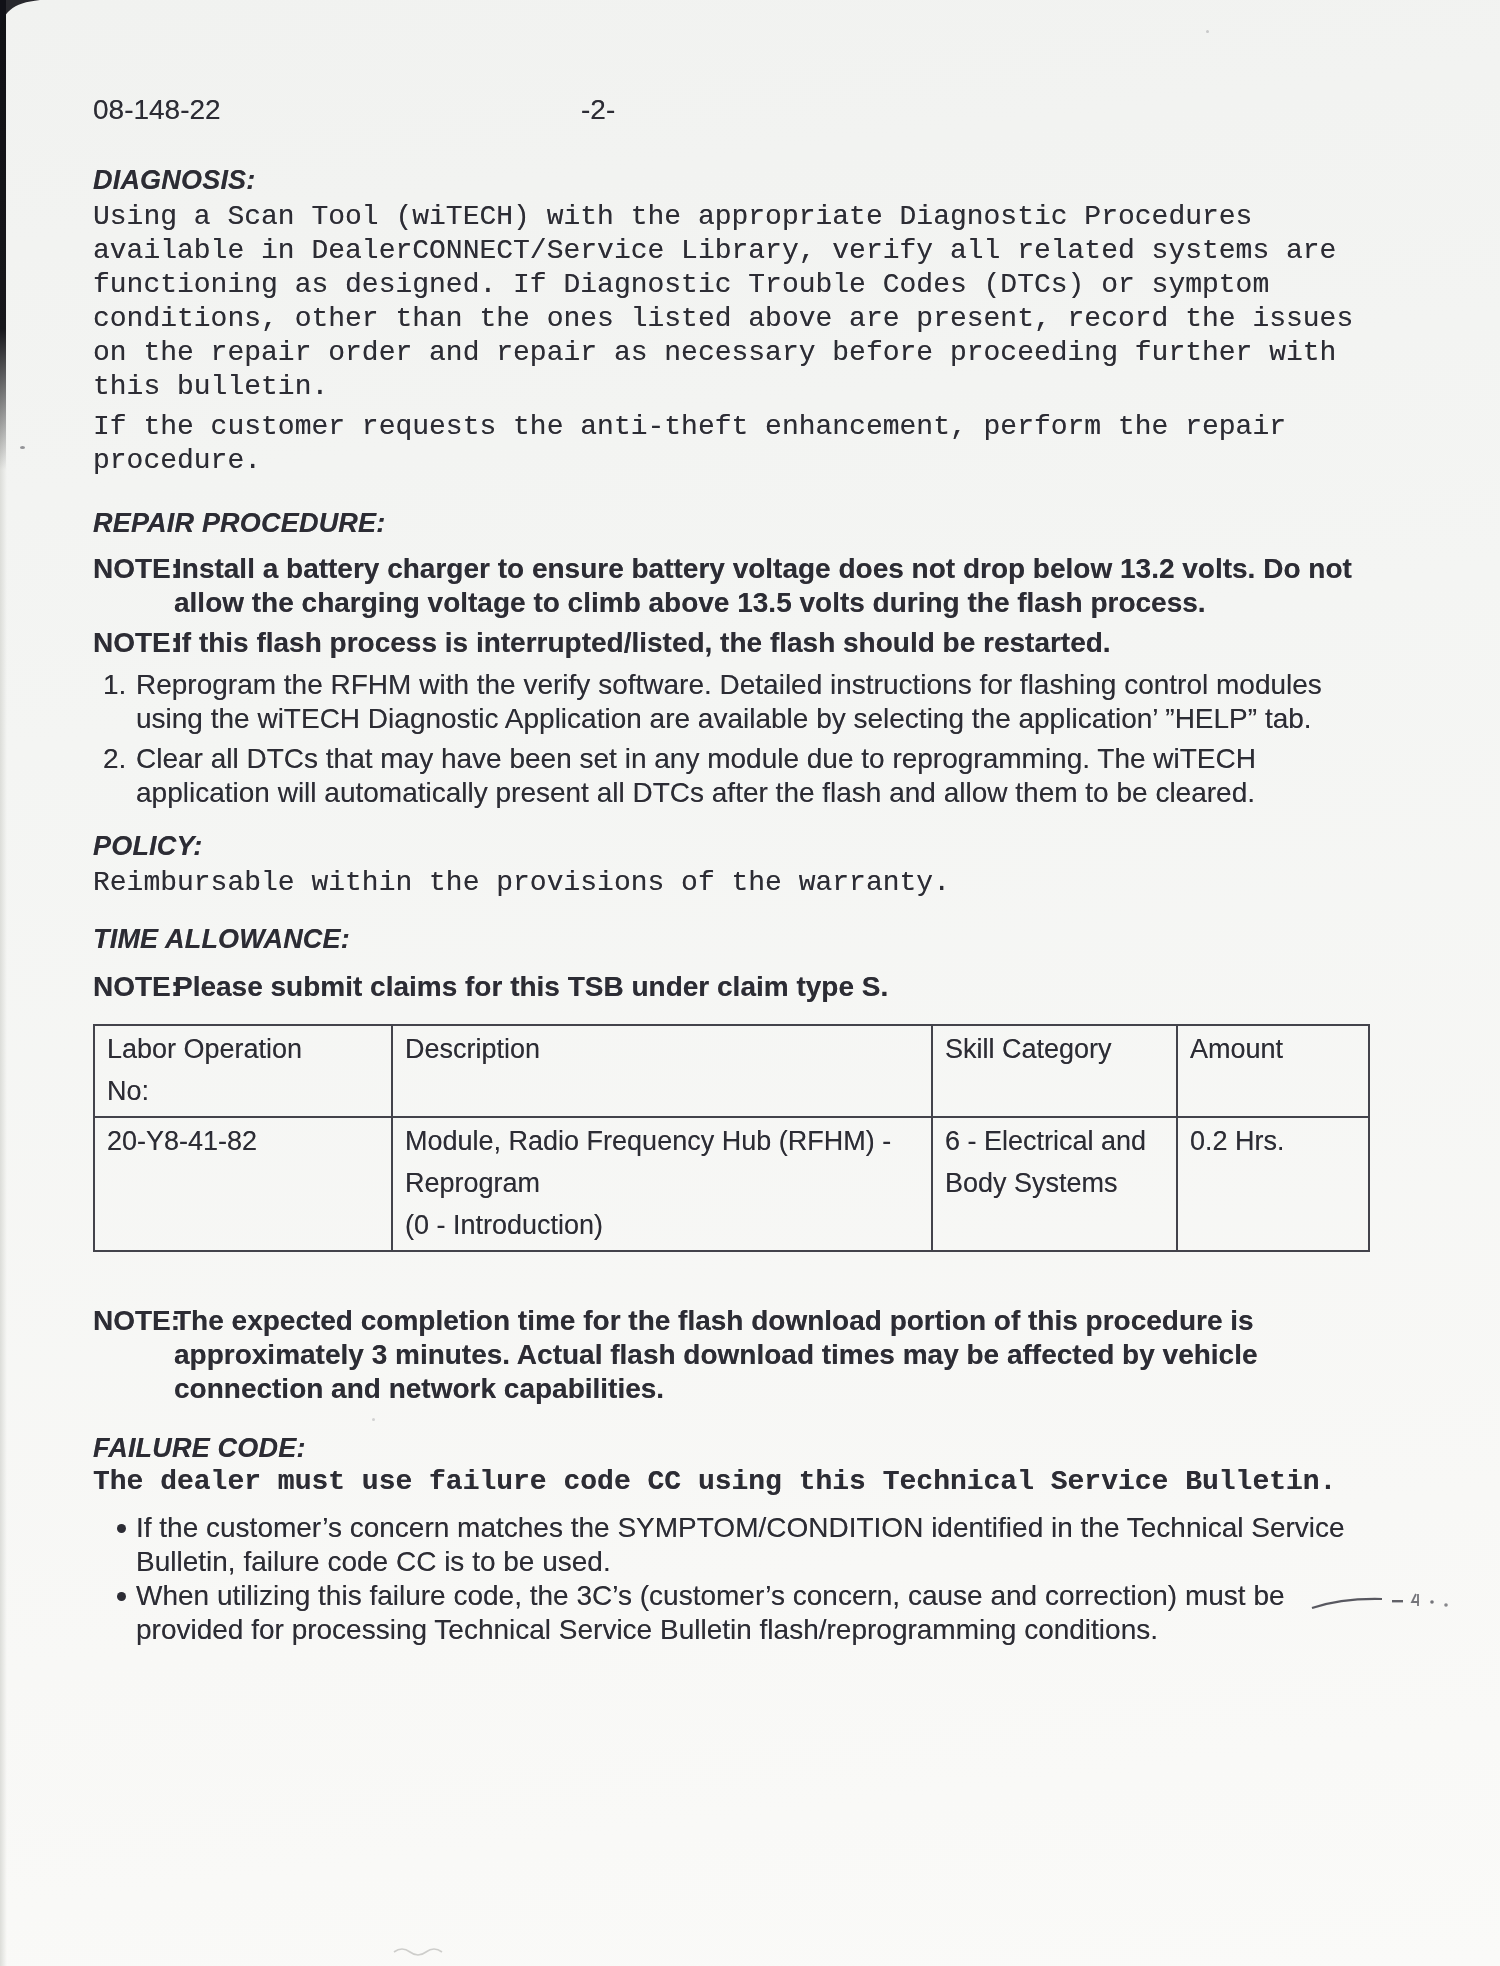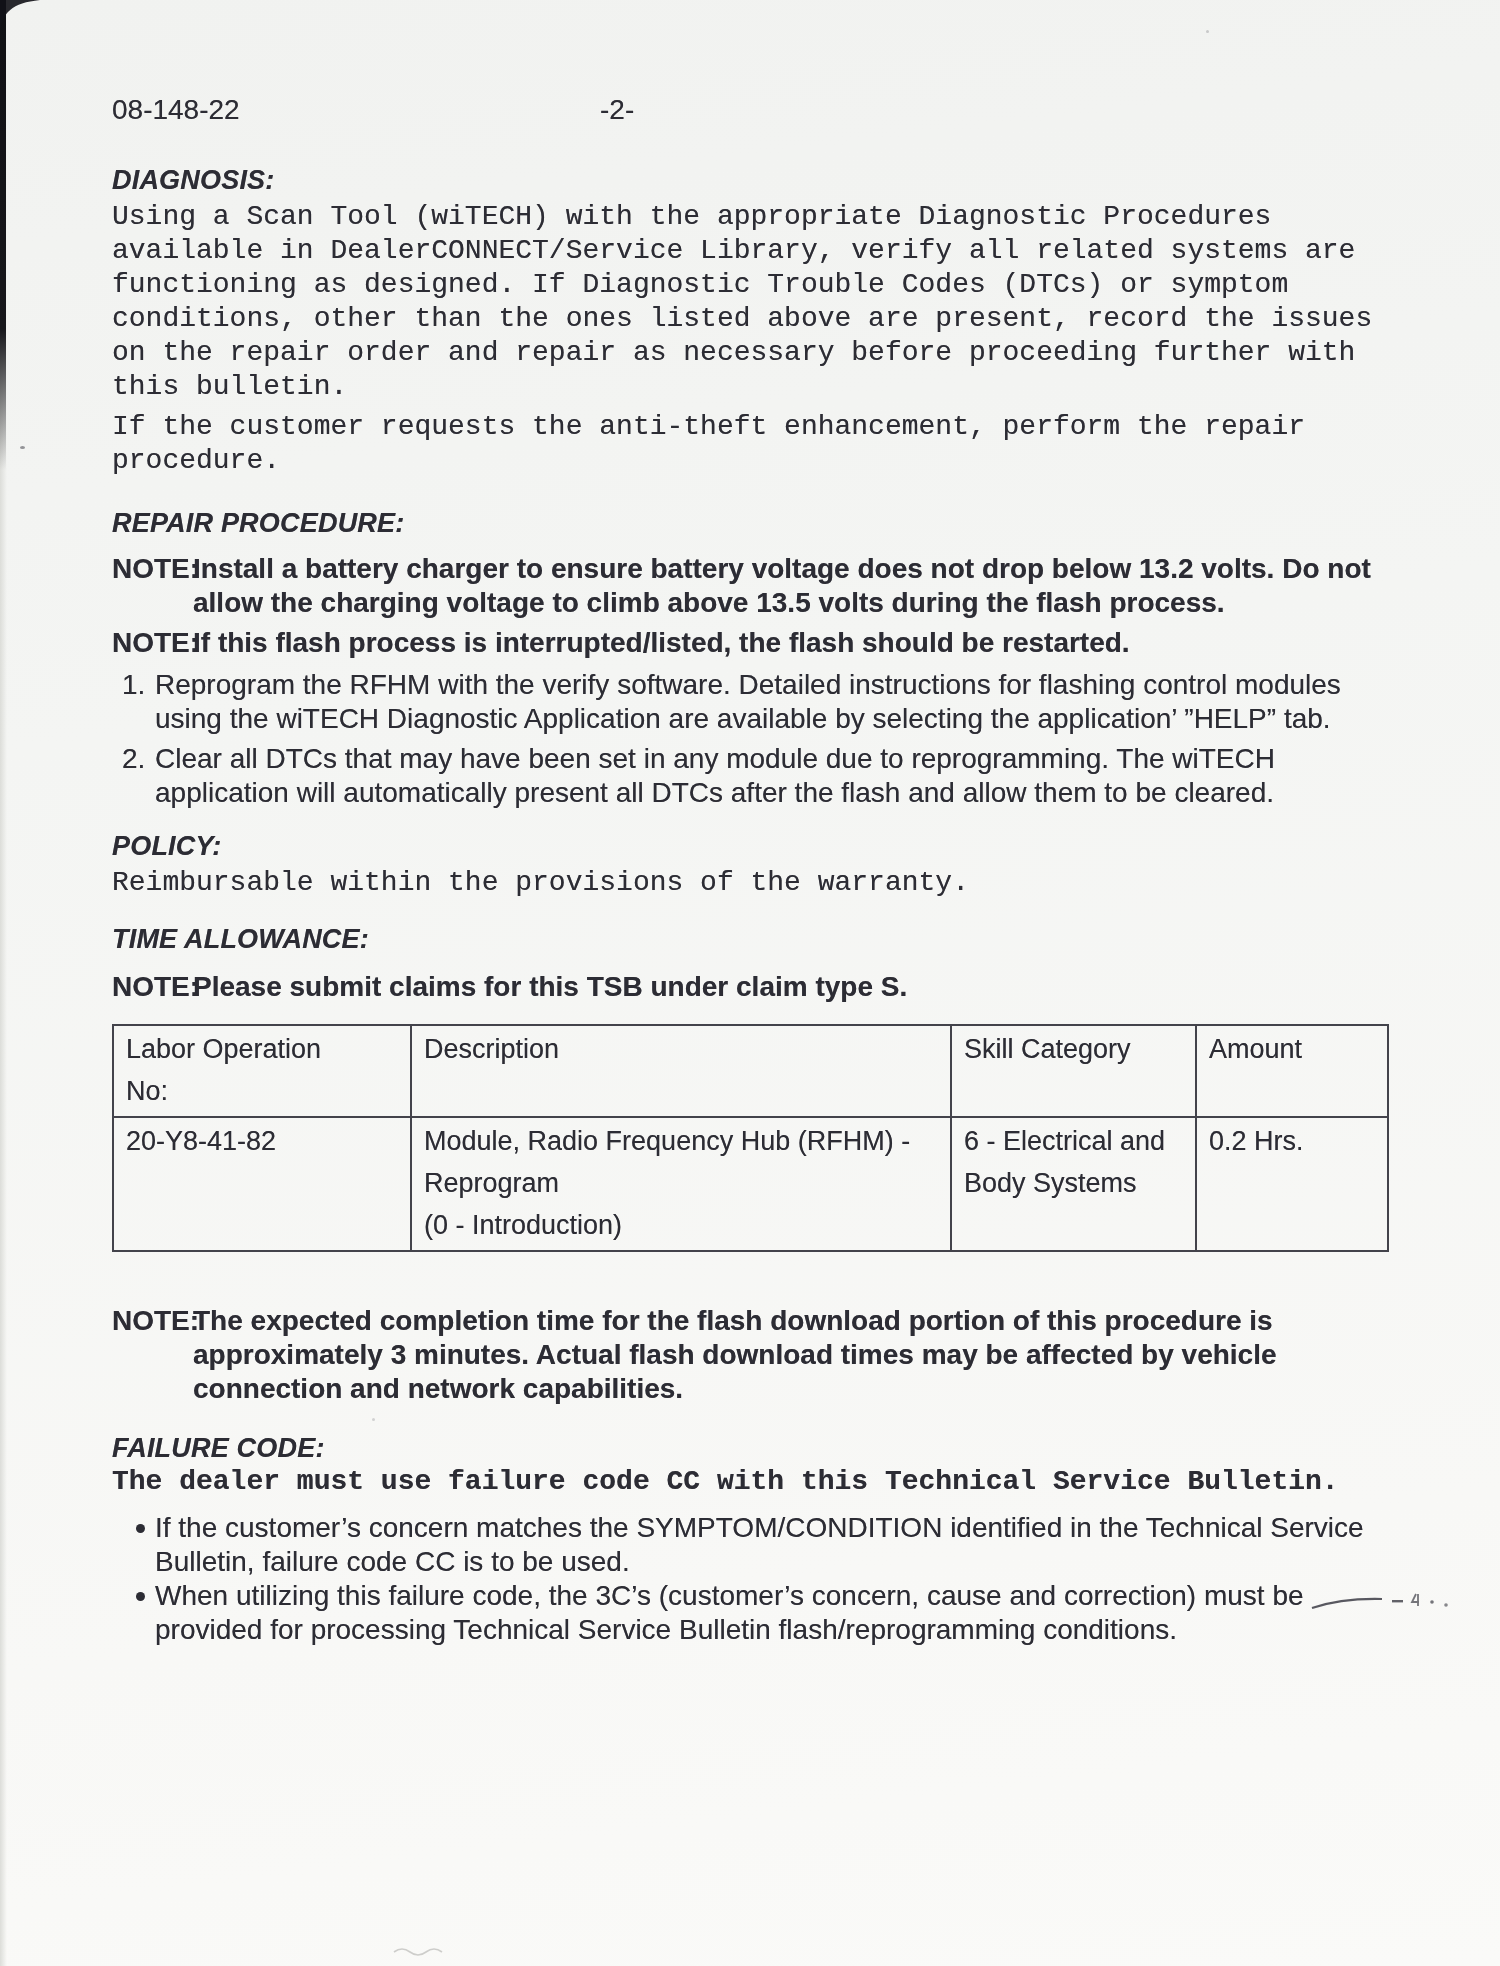--- a/index.html
+++ b/index.html
@@ -7,21 +7,21 @@
     position:relative;
     width:1500px;height:1966px;
     margin:0 auto;
     background:linear-gradient(173deg,#f1f2f0 0%,#f4f5f3 35%,#f8f8f6 78%,#fafaf8 100%);
     overflow:hidden;
     font-family:"Liberation Sans","DejaVu Sans",sans-serif;
     color:#2c2c34;
     font-size:28px;line-height:34px;
     text-shadow:0 0 .5px rgba(44,44,52,.55);
   }
-  .content{position:absolute;left:112px;top:0;width:1283px;}
+  .content{position:absolute;left:93px;top:0;width:1283px;}
   .docline{position:relative;margin-top:93px;height:34px;}
   .pageno{position:absolute;left:488px;top:0;}
   h2{margin:0;font-size:27px;line-height:34px;font-weight:bold;font-style:italic;letter-spacing:.2px;}
   p{margin:0;font-family:Liberation Mono, monospace;}
   .h-diag{margin-top:36px;}
   .p-diag{margin-top:3px;width:1283px;}
   .p-request{margin-top:6px;}
   .h-repair{margin-top:28px;}
   .note{position:relative;margin-top:6px;padding-left:81px;font-weight:bold;}
   .note .lbl{position:absolute;left:0;top:0;}
@@ -141,21 +141,21 @@
       </tr>
     </tbody>
       </table>
 
     <div class="note note-completion">
       <span class="lbl">NOTE:</span>
       <span class="txt">The expected completion time for the flash download portion of this procedure is approximately 3 minutes. Actual flash download times may be affected by vehicle connection and network capabilities.</span>
     </div>
 
     <h2 class="h-failure">FAILURE CODE:</h2>
-    <p class="p-failure-intro">The dealer must use failure code CC with this Technical Service Bulletin.</p>
+    <p class="p-failure-intro">The dealer must use failure code CC using this Technical Service Bulletin.</p>
 
     <ul class="fbullets">
       <li>If the customer’s concern matches the SYMPTOM/CONDITION identified in the Technical Service Bulletin, failure code CC is to be used.</li>
       <li>When utilizing this failure code, the 3C’s (customer’s concern, cause and correction) must be provided for processing Technical Service Bulletin flash/reprogramming conditions.</li>
     </ul>
 
 
   </div>
 
   <div class="art left-faint"></div>

